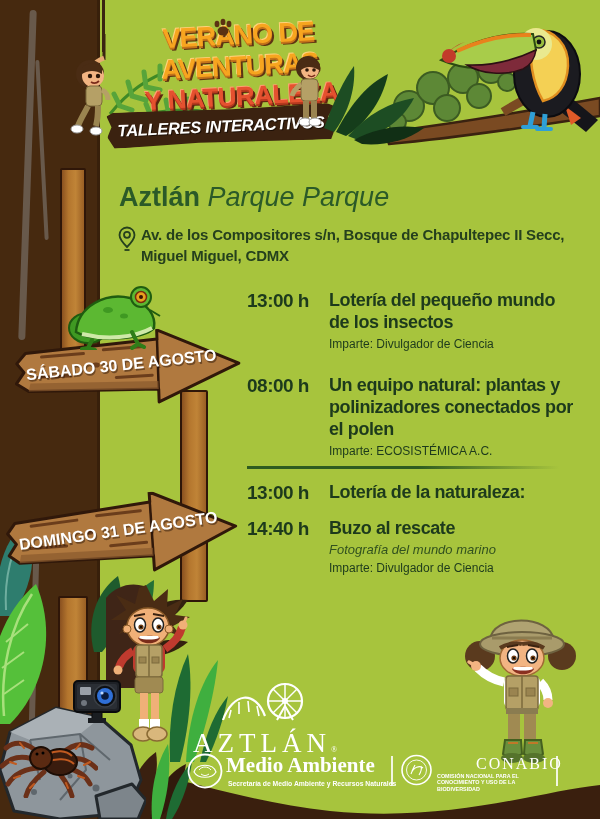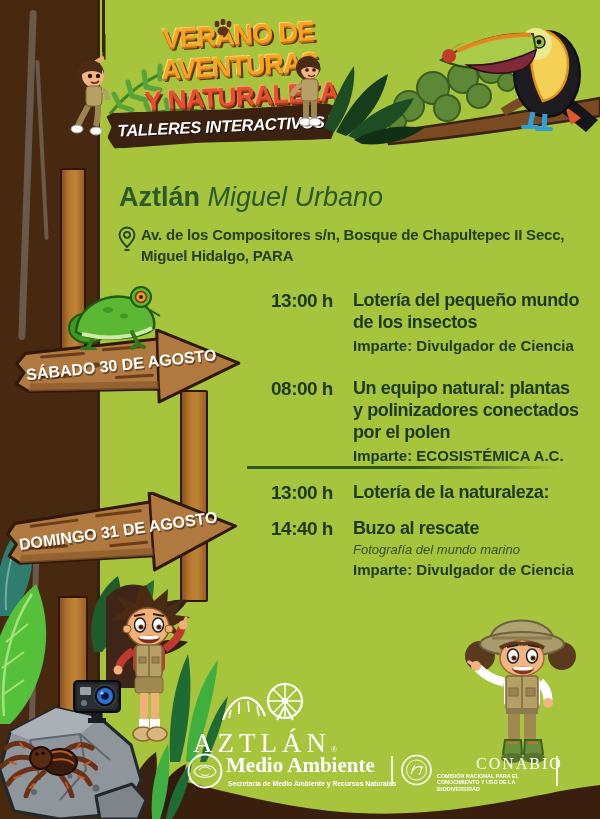--- a/index.html
+++ b/index.html
@@ -34,25 +34,25 @@
   .venue-name i{font-style:italic;font-weight:normal;}
   .addr{left:141px;top:224px;width:430px;font-size:15px;font-weight:bold;color:#25401d;
     line-height:1.4;z-index:6;letter-spacing:-0.2px;}
 
   
   .sched{z-index:6;width:332px;}
   .sched1{left:247px;top:290px;}
   .sched2{left:247px;top:482px;}
   .event{display:flex;margin-bottom:24px;}
   .sched2 .event{margin-bottom:14px;}
-  .time{flex:0 0 82px;font-size:19px;font-weight:bold;color:#1d3a1c;letter-spacing:-0.5px;margin-left:24px;}
+  .time{flex:0 0 82px;font-size:19px;font-weight:bold;color:#1d3a1c;letter-spacing:-0.5px;}
   .details{width:250px;}
   .etitle{font-size:18px;font-weight:bold;color:#1d3a1c;line-height:1.22;letter-spacing:-0.4px;}
   .esub{font-size:13px;font-style:italic;color:#31511f;line-height:1.25;margin-top:2px;}
-  .epres{font-size:15px;font-weight:bold;color:#1d3a1c;margin-top:3px;}
+  .epres{font-size:12px;font-weight:normal;color:#1d3a1c;margin-top:3px;}
   .divider{left:247px;top:466px;width:312px;height:2.5px;z-index:6;
     background:linear-gradient(to right,#2e5c20 0%,#2e5c20 55%,rgba(46,92,32,0) 100%);}
 
   
   .sign{z-index:5;}
   .sign-label{position:absolute;color:#fff;font-weight:bold;font-size:16px;text-align:center;
     text-shadow:1px 2px 0 rgba(30,14,4,.45);transform:rotate(-4deg);white-space:nowrap;}
 
   
   .aztlan{left:180px;top:676px;width:170px;text-align:center;z-index:8;color:#fff;}
@@ -190,30 +190,30 @@
     <path d="M58,56 C64,48 72,42 82,38 C74,40 66,46 58,56 Z" fill="#c23b2a"></path>
     <circle cx="66" cy="52" r="7" fill="#c23b2a"></circle>
     <path d="M148,31 C122,30 98,36 74,47" stroke="#e8821c" stroke-width="4" fill="none"></path>
     <path d="M153,46 C132,56 108,62 84,61 C98,70 122,72 140,65 C148,61 152,53 153,46 Z" fill="#7e2a3a" stroke="#2c0f14" stroke-width="1.5"></path>
     <path d="M150,108 L147,122 M162,110 L161,124" stroke="#2f9fd6" stroke-width="5"></path>
     <path d="M140,123 L154,123 M154,125 L168,125" stroke="#2f9fd6" stroke-width="4" stroke-linecap="round"></path>
   </svg>
 
   <div class="abs venue-name">
     <b>Aztlán</b>
-    <i>Miguel Urbano</i>
+    <i>Parque Parque</i>
   </div>
   <svg class="abs" style="left:118px;top:226px;z-index:6" width="18" height="26" viewBox="0 0 18 26">
     <path d="M9,1.5 C4.5,1.5 1.5,5 1.5,9 C1.5,13.5 9,21 9,21 C9,21 16.5,13.5 16.5,9 C16.5,5 13.5,1.5 9,1.5 Z" fill="none" stroke="#25401d" stroke-width="1.8"></path>
     <circle cx="9" cy="8.8" r="3" fill="none" stroke="#25401d" stroke-width="1.8"></circle>
     <line x1="6.5" y1="24" x2="11.5" y2="24" stroke="#25401d" stroke-width="1.8"></line>
   </svg>
   <div class="abs addr">
     <div>Av. de los Compositores s/n, Bosque de Chapultepec II Secc,</div>
-    <div>Miguel Hidalgo, PARA</div>
+    <div>Miguel Miguel, CDMX</div>
   </div>
 
   <div class="abs sign" style="left:12px;top:330px;width:232px;height:78px;transform:rotate(-2deg);">
     <svg width="232" height="78" viewBox="0 0 232 78">
       <path d="M14,20 L146,10 L146,1 L227,37 L146,73 L146,60 L16,58 L4,50 L12,39 L5,30 Z" fill="#b0793f" stroke="#30180a" stroke-width="3" stroke-linejoin="round"></path>
       <line x1="146" y1="10" x2="146" y2="62" stroke="#30180a" stroke-width="2.5"></line>
       <path d="M16,58 L146,60 L146,52 L18,50 Z" fill="#8a5a2d" opacity="0.7"></path>
       <path d="M30,24 L72,22 M92,19 L132,17 M26,44 L58,44 M104,47 L140,46" stroke="#6b3d1b" stroke-width="3" stroke-linecap="round"></path>
       <ellipse cx="84" cy="34" rx="4" ry="2.5" fill="#6b3d1b"></ellipse>
     </svg>

